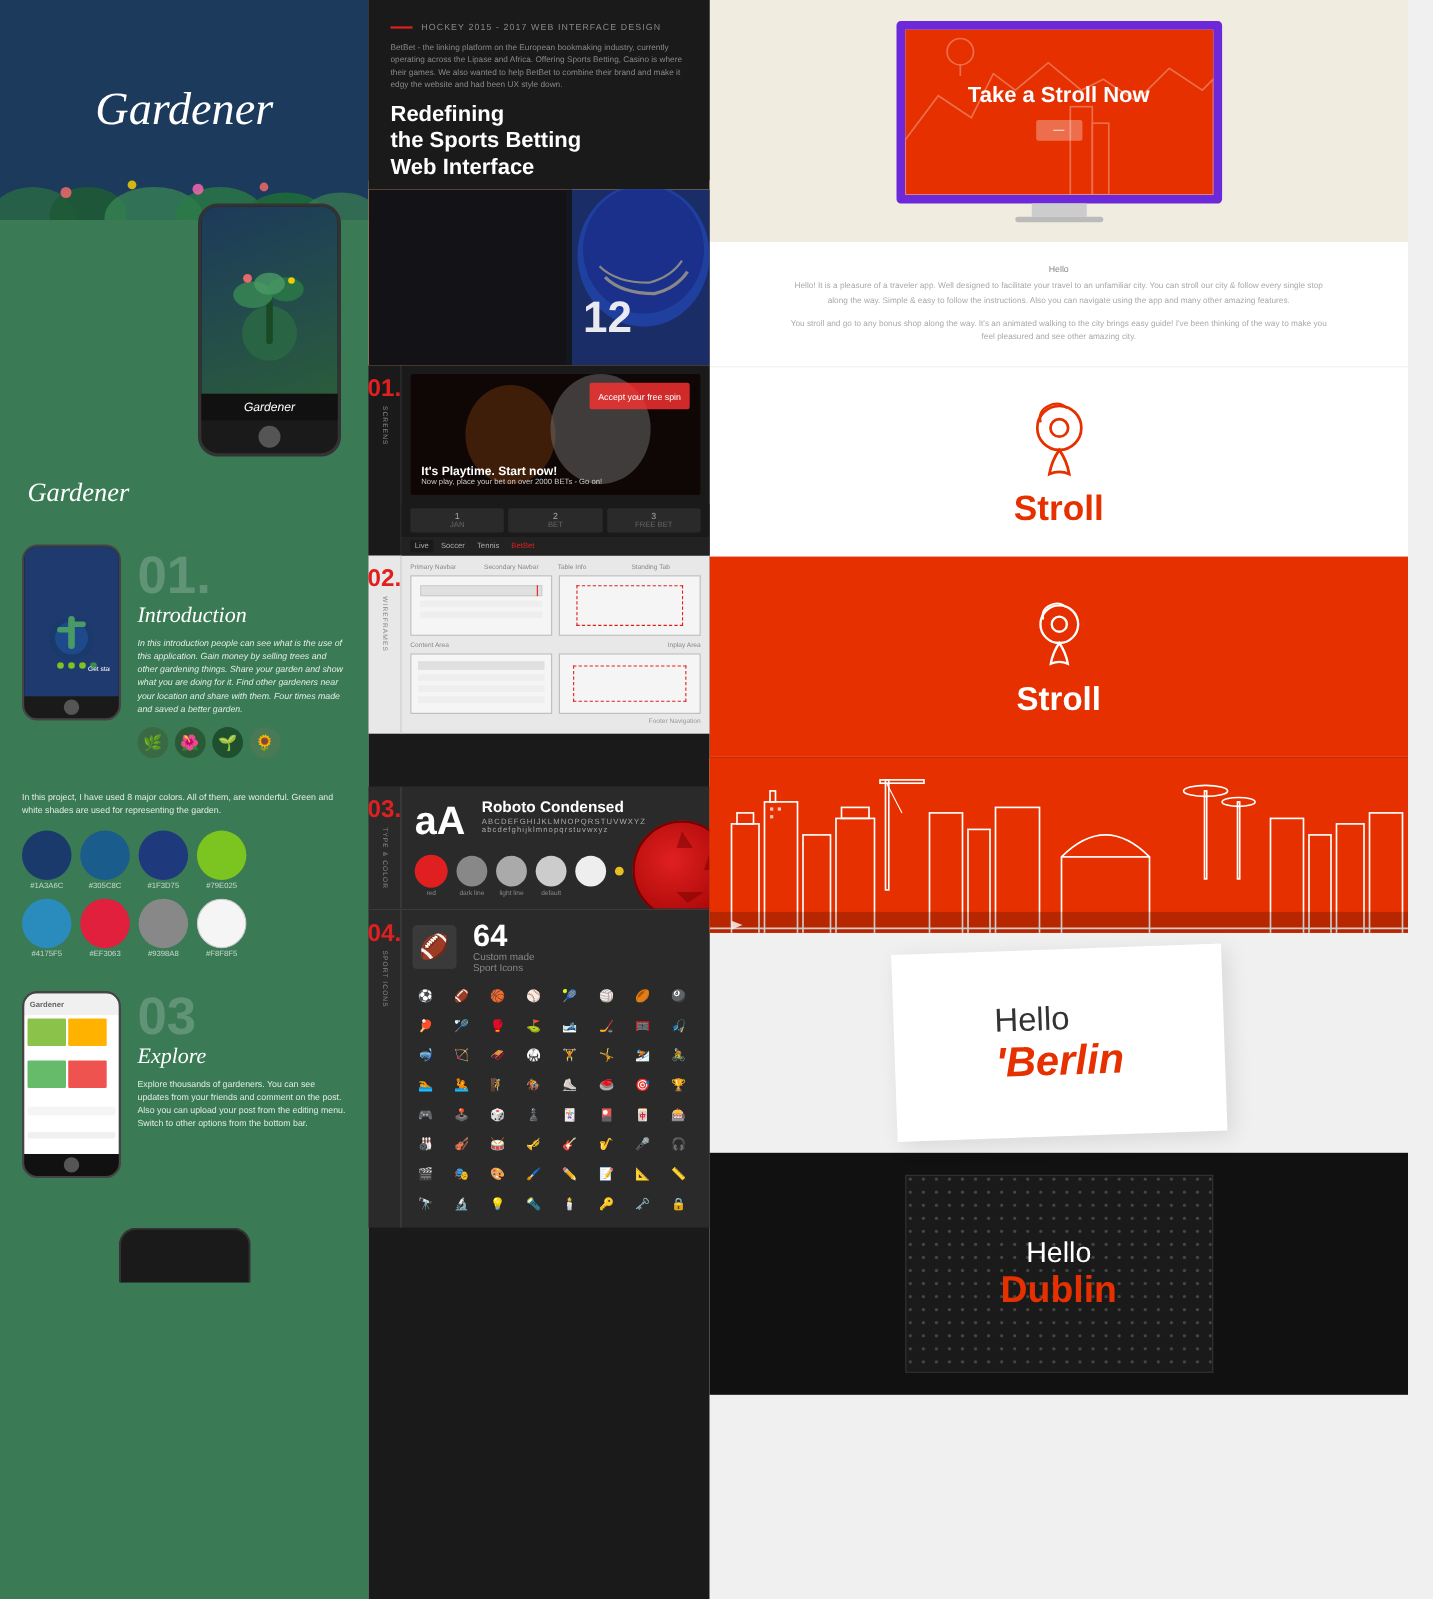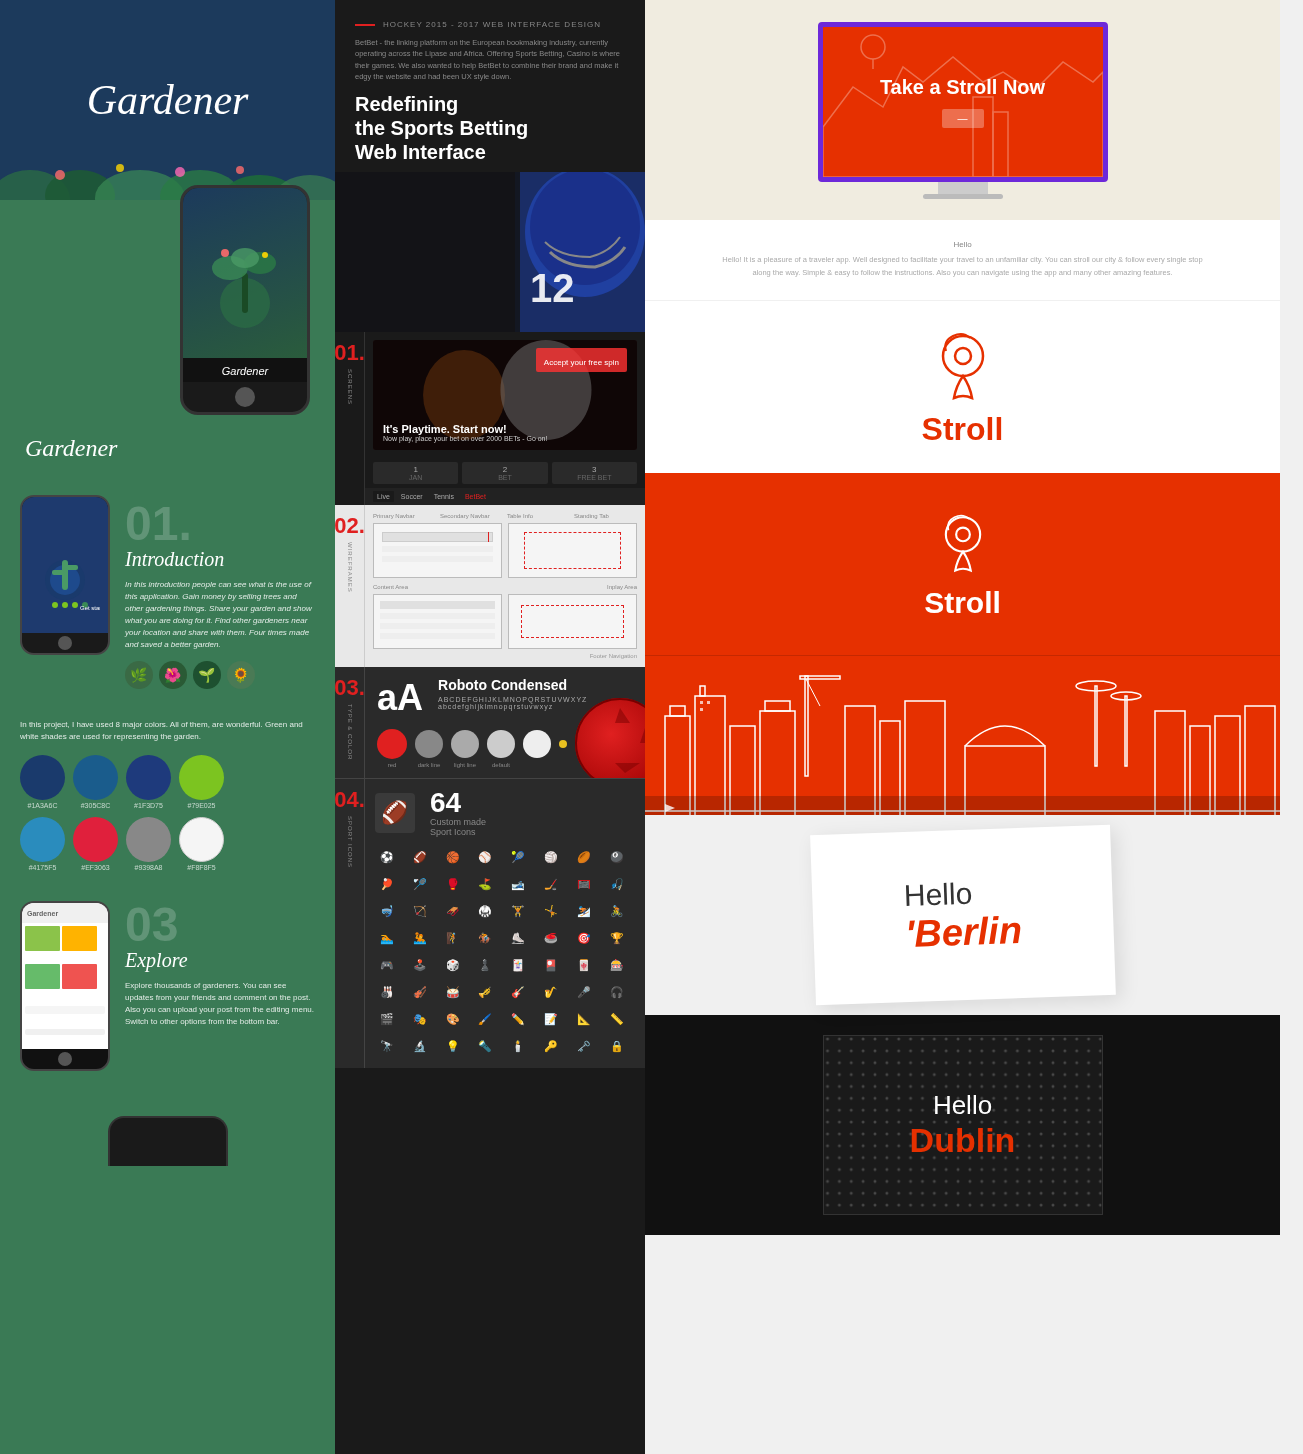--- a/index.html
+++ b/index.html
@@ -350,21 +350,21 @@
           </div>
           <div style="border:1px solid #bbb;background:#f5f5f5;height:55px;position:relative;">
             <div style="border:1px dashed #e02020;position:absolute;top:10px;left:12px;right:12px;bottom:10px;"></div>
           </div>
         </div>
         <div style="font-size:6px;color:#999;margin-top:4px;text-align:right;">Footer Navigation</div>
       </div>
     </div>
   </div>
 
-  <div style="background:#2a2a2a;position:relative;overflow:hidden;">
+  <div style="background:#2a2a2a;position:relative;overflow:hidden;margin-top:48px;">
     <div style="display:flex;">
       <div style="width:30px;padding:10px 5px;display:flex;flex-direction:column;align-items:center;border-right:1px solid #444;">
         <span style="font-size:22px;color:#e02020;font-weight:bold;line-height:1;">03.</span>
         <span style="font-size:6px;color:#888;writing-mode:vertical-lr;margin-top:5px;letter-spacing:1px;">TYPE &amp; COLOR</span>
       </div>
       <div style="flex:1;padding:10px 12px;position:relative;">
         <div style="display:flex;gap:15px;align-items:flex-start;">
           <div style="font-size:36px;color:#fff;font-weight:bold;">aA</div>
           <div>
             <div style="font-size:14px;color:#fff;font-weight:bold;">Roboto Condensed</div>
@@ -489,21 +489,21 @@
       </div>
     </div>
   </div>
 </div>
 
 <div class="right-col col-right">
 
   <div style="background:#f0ece0;height:220px;display:flex;align-items:center;justify-content:center;padding:20px;">
     <div style="position:relative;">
 
-      <div style="border:5px solid #6d28d9;border-radius:4px;background:#ddd;">
+      <div style="border:8px solid #6d28d9;border-radius:4px;background:#ddd;">
         <div style="background:#e63000;width:280px;height:150px;display:flex;align-items:center;justify-content:center;flex-direction:column;">
 
           <svg style="position:absolute;width:280px;height:150px;opacity:0.3;" viewBox="0 0 280 150">
 
             <path d="M0,100 L30,60 L60,80 L80,40 L100,55 L130,30 L160,55 L180,45 L210,65 L240,35 L270,55 L280,45 L280,150 L0,150 Z" fill="none" stroke="#fff" stroke-width="1.5"></path>
 
             <circle cx="50" cy="20" r="12" fill="none" stroke="#fff" stroke-width="1.5"></circle>
             <path d="M50,32 L50,42" stroke="#fff" stroke-width="1.5"></path>
 
             <rect x="150" y="70" width="20" height="80" fill="none" stroke="#fff" stroke-width="1.5"></rect>
@@ -518,20 +518,21 @@
       </div>
 
       <div style="width:50px;height:12px;background:#ccc;margin:0 auto;"></div>
       <div style="width:80px;height:5px;background:#bbb;margin:0 auto;border-radius:3px;"></div>
     </div>
   </div>
 
   <div style="background:#fff;padding:20px 30px;">
     <div style="font-size:8px;color:#888;text-align:center;margin-bottom:5px;">Hello</div>
     <div style="font-size:7.5px;color:#aaa;line-height:1.7;text-align:center;max-width:500px;margin:0 auto;">Hello! It is a pleasure of a traveler app. Well designed to facilitate your travel to an unfamiliar city. You can stroll our city &amp; follow every single stop along the way. Simple &amp; easy to follow the instructions. Also you can navigate using the app and many other amazing features.</div>
+    <div style="font-size:7.5px;color:#aaa;line-height:1.7;text-align:center;max-width:500px;margin:8px auto 0;">You stroll and go to any bonus shop along the way. It's an animated walking to the city brings easy guide! I've been thinking of the way to make you feel pleasured and see other amazing city.</div>
   </div>
 
   <div style="background:#fff;padding:25px 20px;display:flex;flex-direction:column;align-items:center;border-top:1px solid #f0f0f0;">
 
     <svg width="70" height="80" viewBox="0 0 70 80">
 
       <circle cx="35" cy="30" r="20" fill="none" stroke="#e63000" stroke-width="2.5"></circle>
       <circle cx="35" cy="30" r="8" fill="none" stroke="#e63000" stroke-width="2.5"></circle>
 
       <path d="M35,50 Q28,60 26,72 Q35,68 44,72 Q42,60 35,50 Z" fill="none" stroke="#e63000" stroke-width="2.5"></path>

